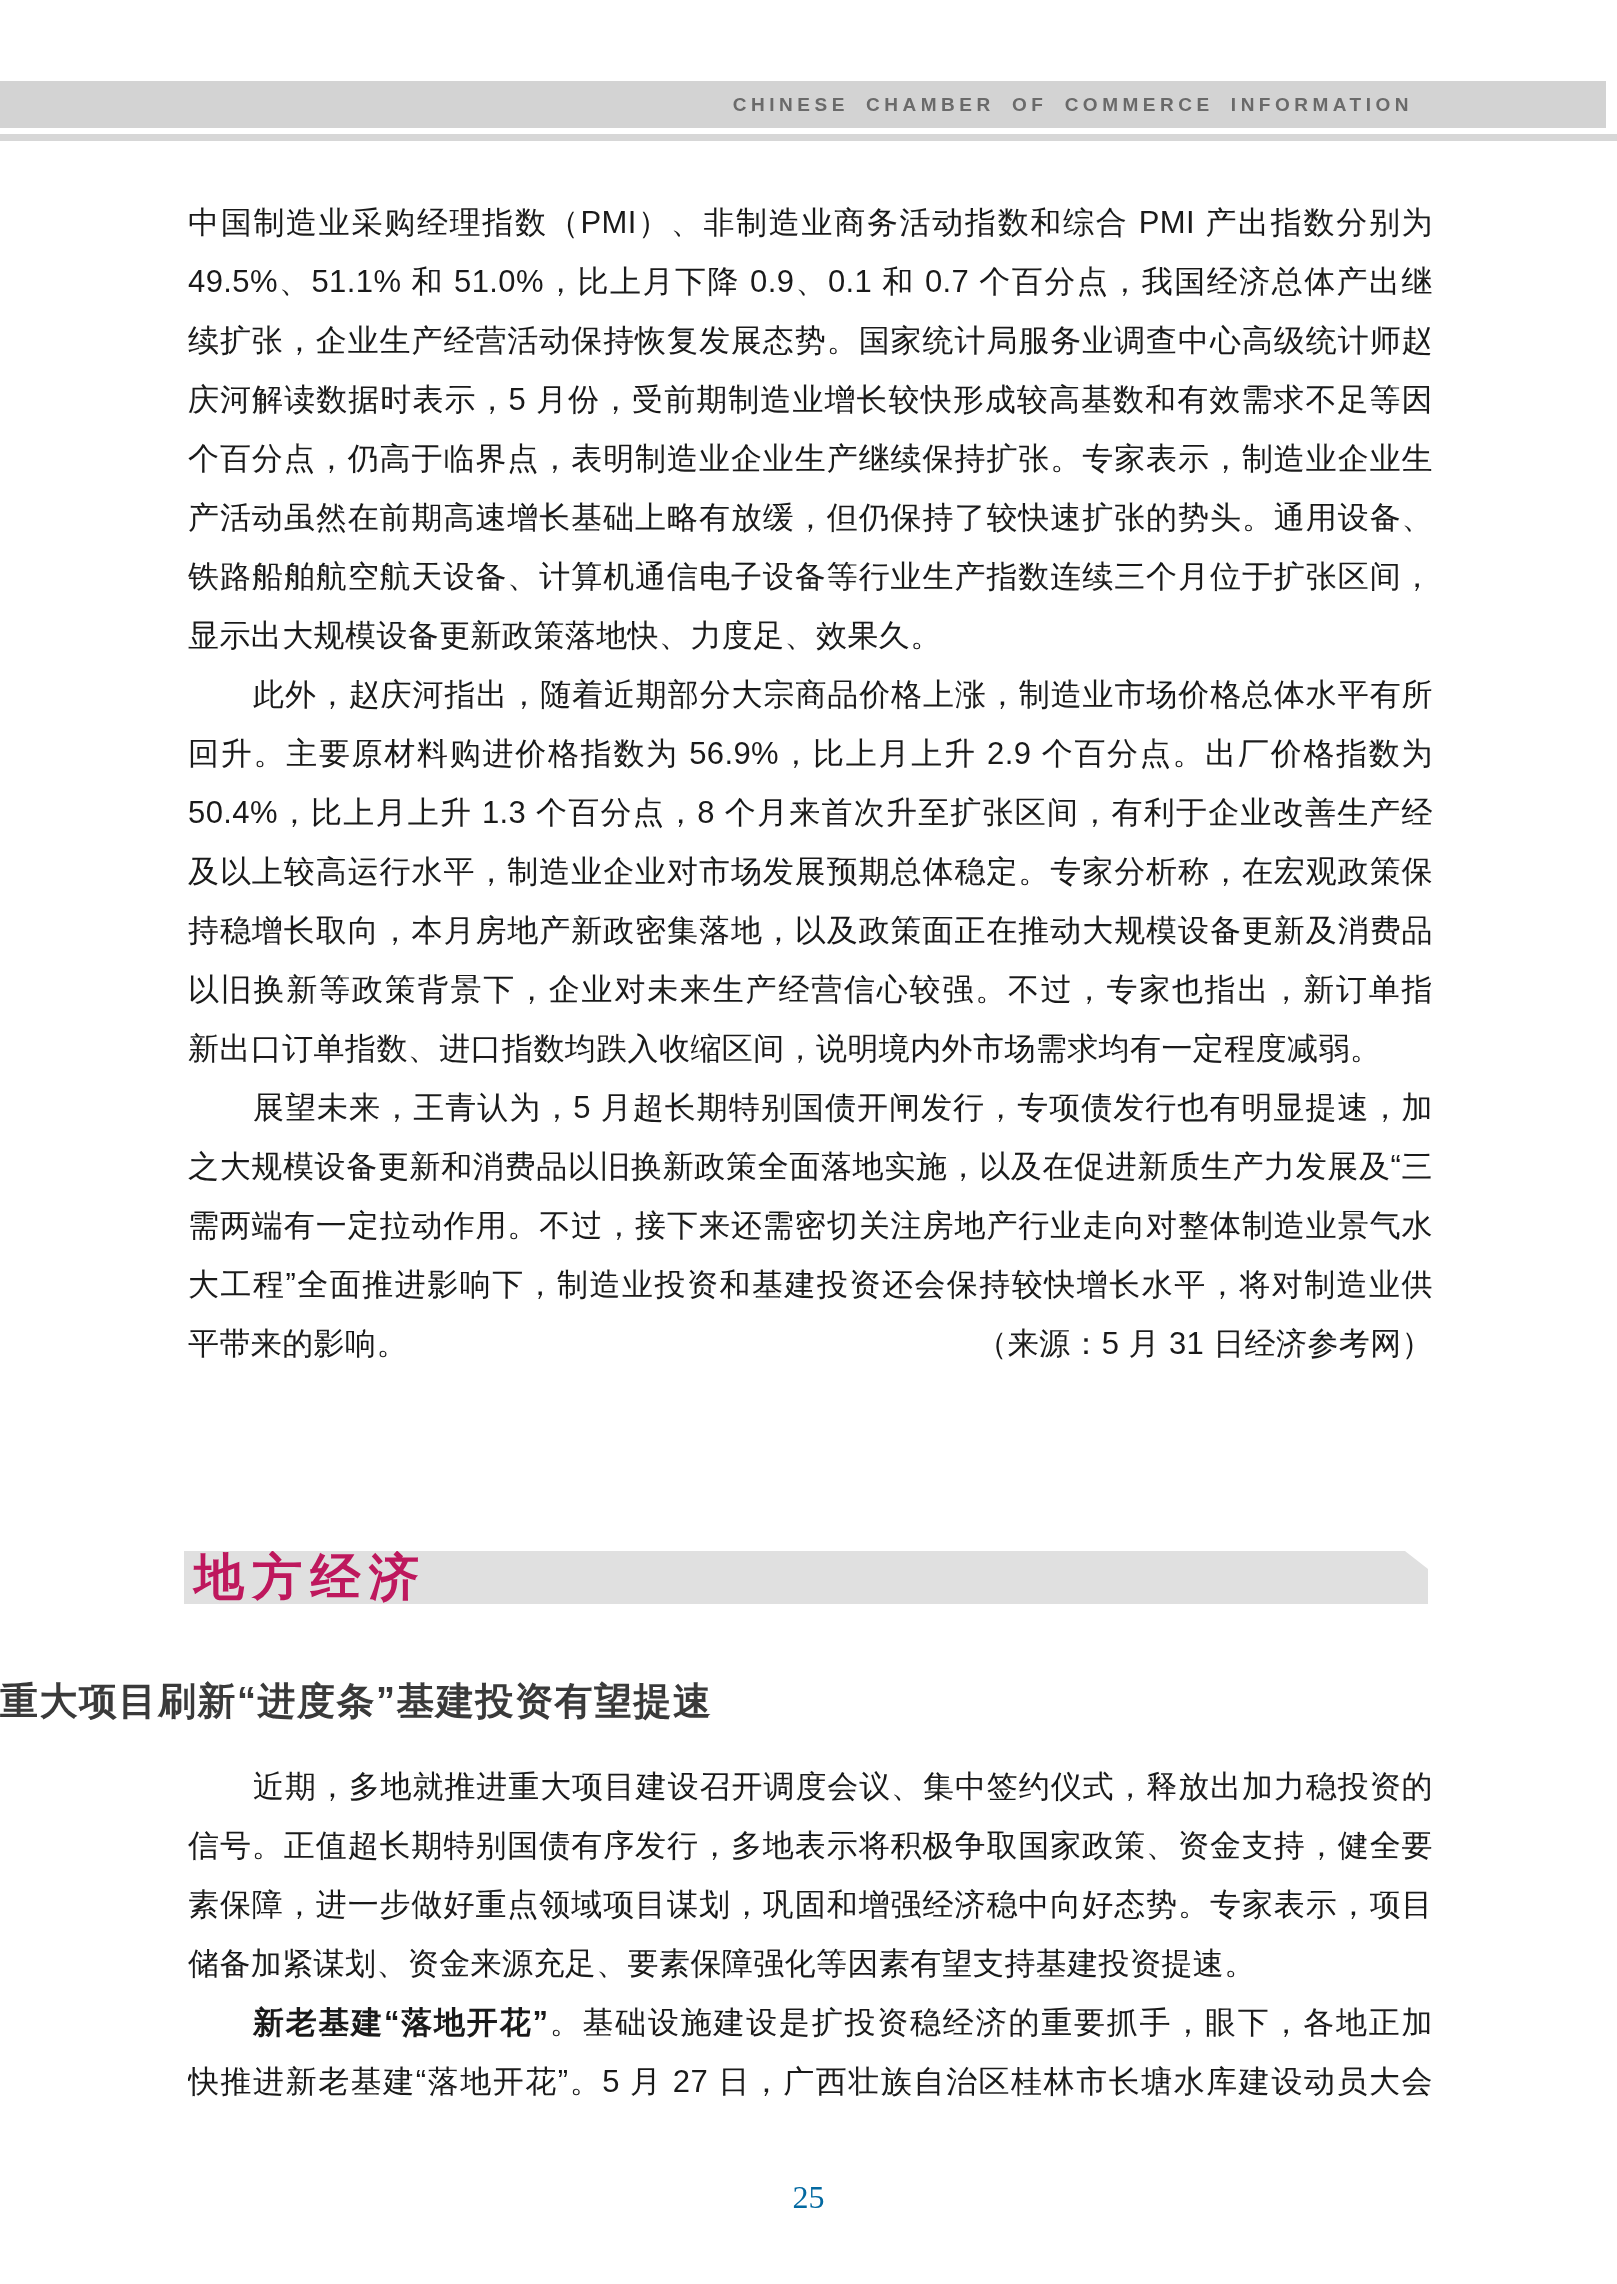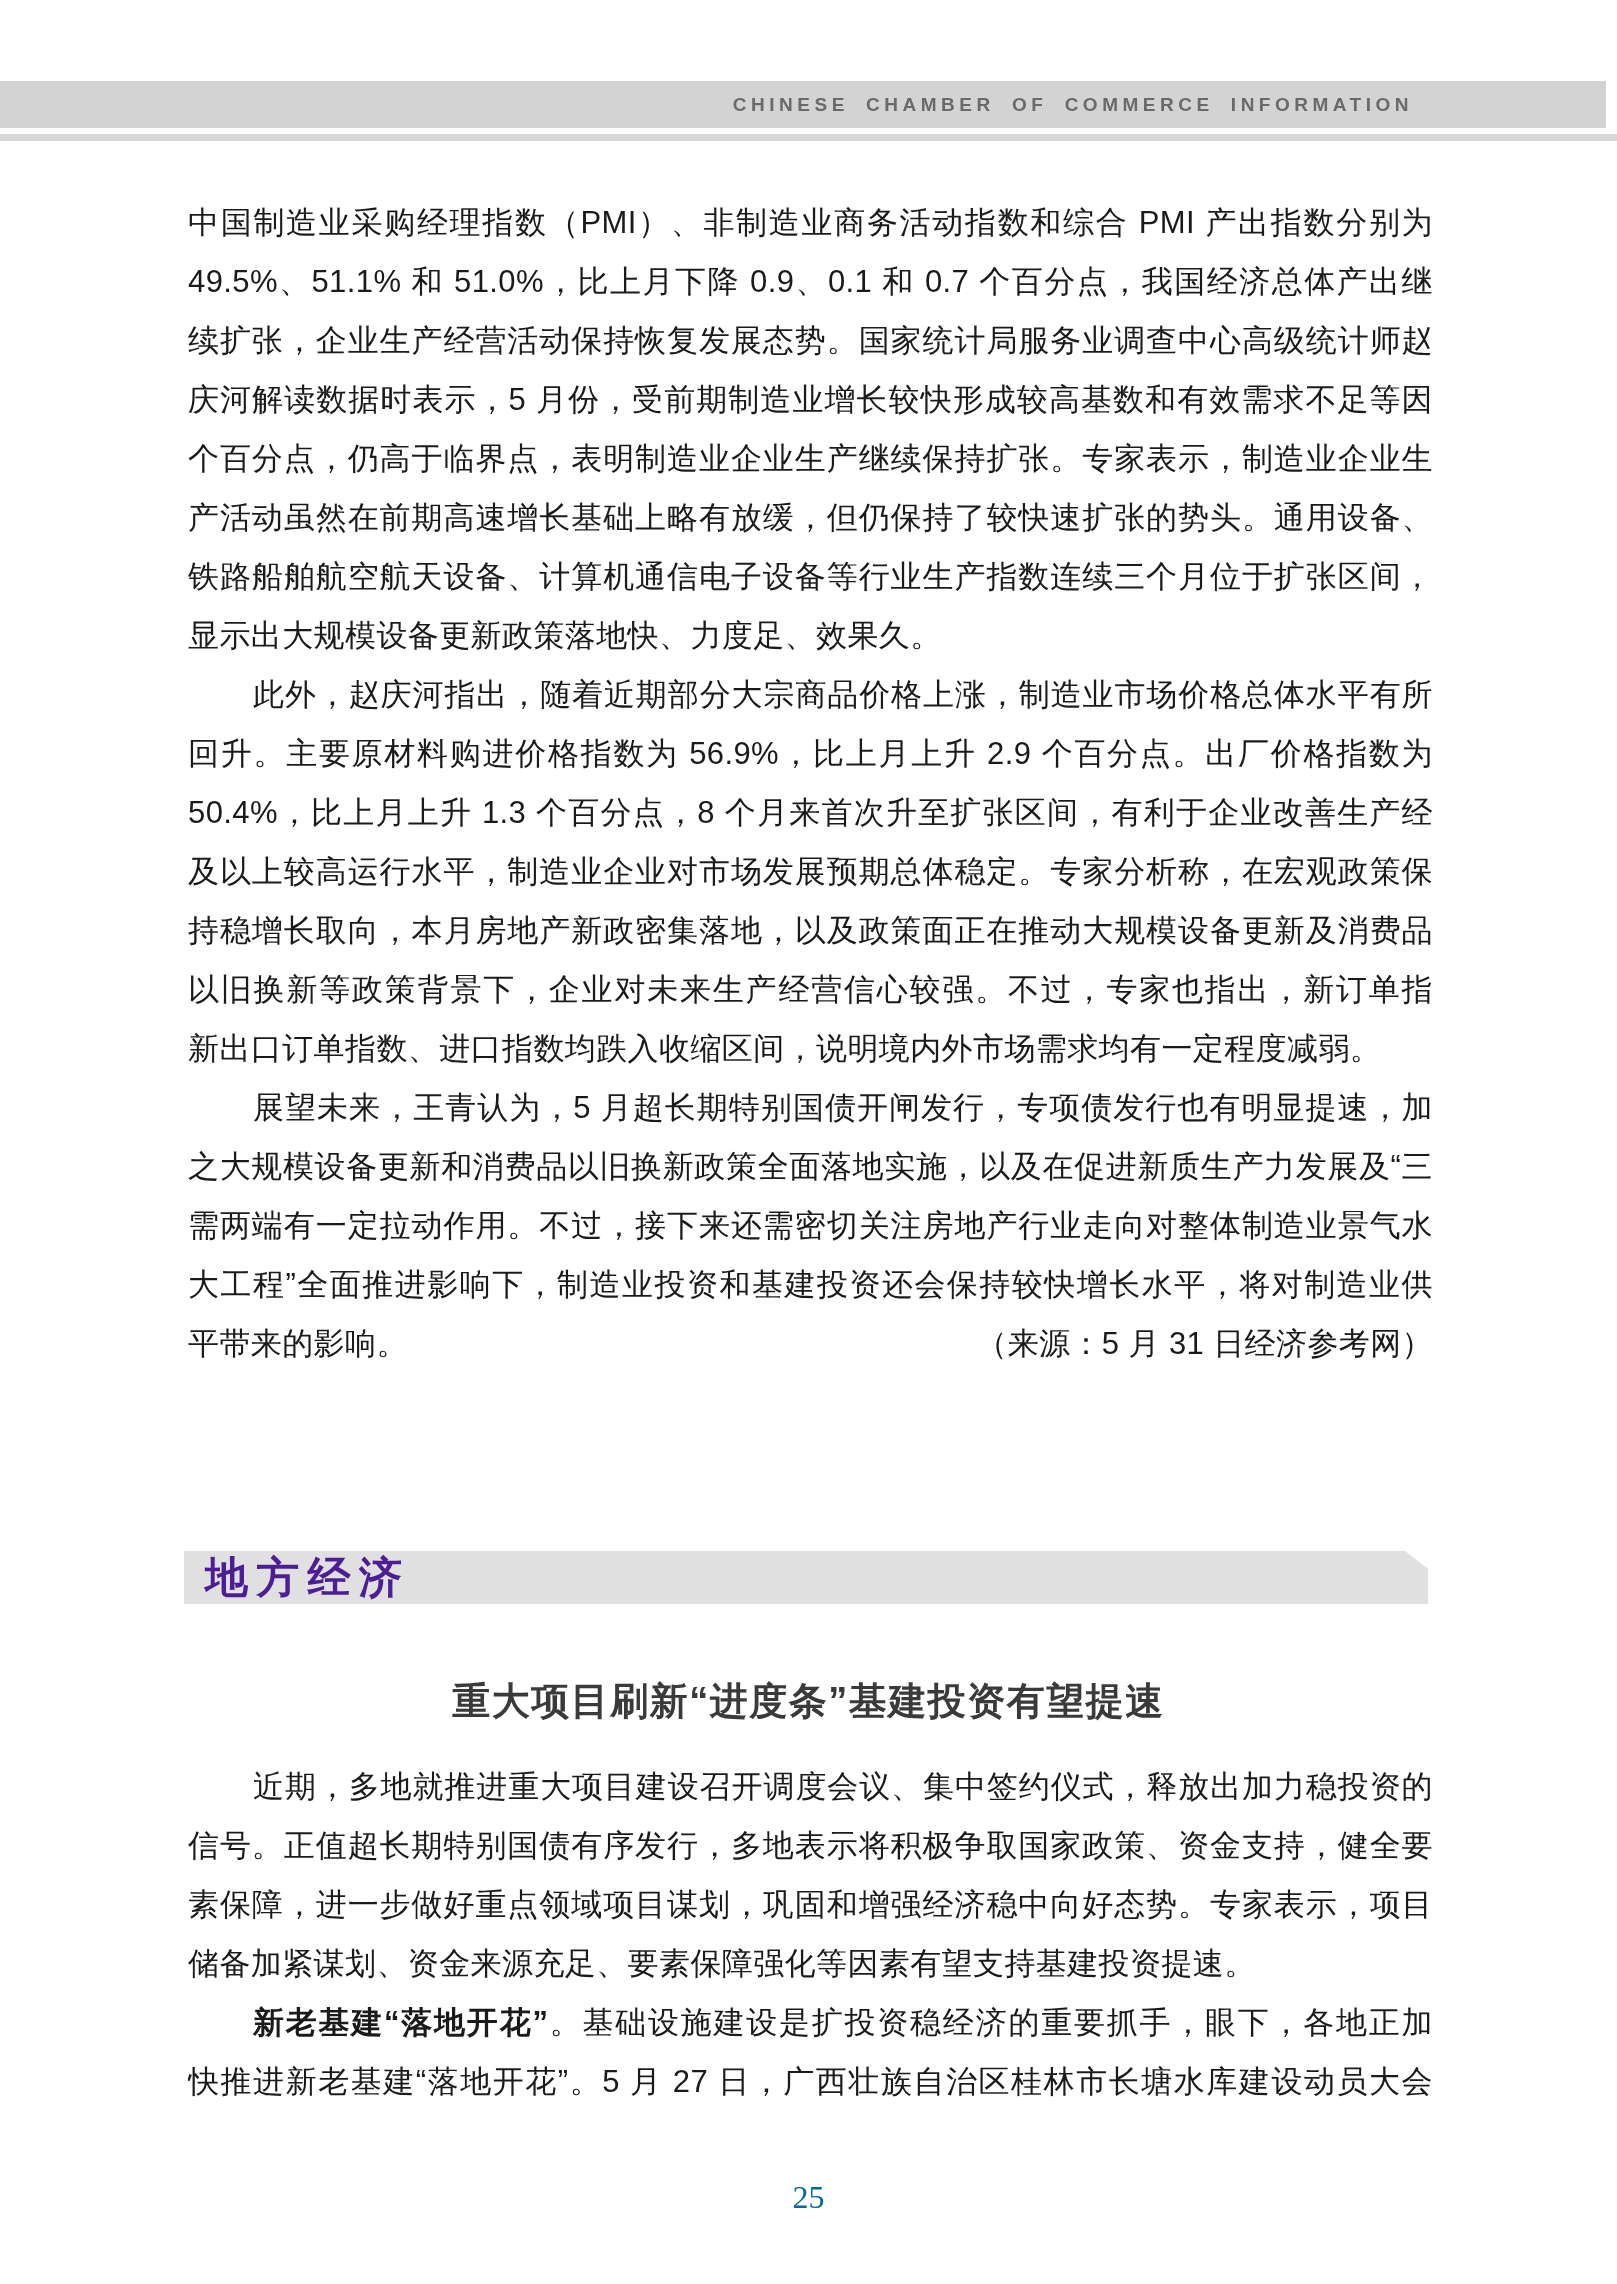--- a/index.html
+++ b/index.html
@@ -76,33 +76,32 @@
     left:184px; top:1551px;
     width:1244px; height:53px;
     background:#e0e0e0;
     clip-path:polygon(0 0, 1221px 0, 100% 18px, 100% 100%, 0 100%);
     display:flex;
     align-items:center;
   }
   .section-banner-label{
     font-family:"Liberation Serif", serif;
     font-weight:700;
-    font-size:43px;
+    font-size:50px;
     letter-spacing:8.3px;
-    color:#4c1d95;
+    color:#be185d;
     line-height:53px;
-    padding-left:21px;
+    padding-left:10px;
     white-space:nowrap;
   }
   
   .article-title{
     position:absolute;
     left:0; top:1676px;
     width:1617px;
-    text-align:center;
     font-size:38px;
     font-weight:700;
     color:#3a3a3a;
     letter-spacing:1.5px;
   }
   
   .page-number{
     position:absolute;
     left:0; top:2179px;
     width:1617px;

